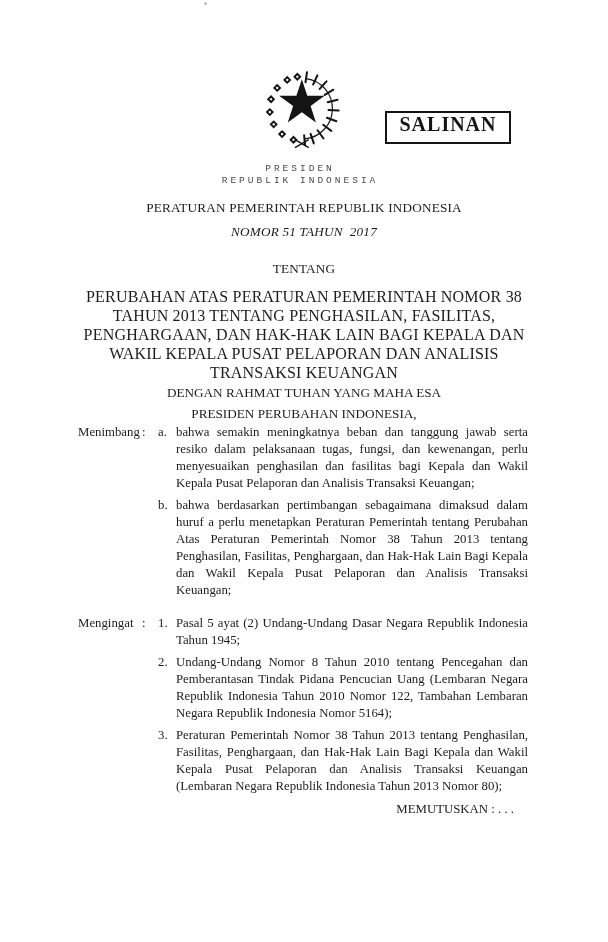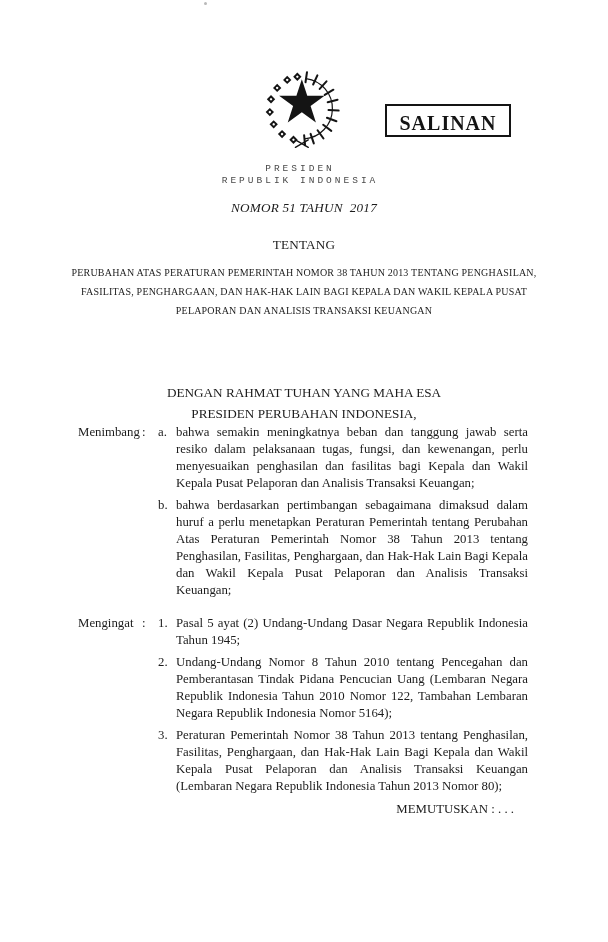--- a/index.html
+++ b/index.html
@@ -9,41 +9,41 @@
     margin:0 auto;
     background:#ffffff;
     color:#1c1c1c;
     font-family:"Liberation Serif", serif;
     overflow:hidden;
   }
   .speck{position:absolute;left:204px;top:2px;width:3px;height:3px;background:#b9b9b9;border-radius:50%;}
   
   .emblem{position:absolute;left:254px;top:70px;width:92px;height:81px;}
   .stamp{
-    position:absolute;left:385px;top:104px;width:122px;height:29px;
+    position:absolute;left:385px;top:111px;width:122px;height:29px;
     border:2.5px solid #141414;
-    display:flex;align-items:flex-end;justify-content:center;
+    display:flex;align-items:flex-start;justify-content:center;
   }
   .stamp span{
     font-weight:bold;font-size:20px;letter-spacing:1px;color:#141414;
   }
   .letterhead{
     position:absolute;left:0;right:8px;top:163px;text-align:center;
     font-family:Liberation Mono, monospace;
     font-size:9.5px;line-height:11.5px;letter-spacing:3px;color:#4a4a4a;
   }
   
   .title-block{position:absolute;left:0;right:0;top:199px;text-align:center;}
   .title-line{font-size:13.2px;line-height:17px;letter-spacing:.2px;}
   .t1{margin-bottom:7px;}
   .t2{margin-bottom:20px;white-space:pre;font-style:italic;}
   .t3{margin-bottom:10px;}
   .subject{
     width:474px;margin:0 auto;
-    font-size:10px;line-height:19px;letter-spacing:.2px;
+    font-size:16px;line-height:19px;letter-spacing:.2px;
   }
   
   .preamble{position:absolute;left:0;right:0;top:383px;text-align:center;
     font-size:13.2px;line-height:20.5px;}
   
   .body{
     position:absolute;left:78px;right:80px;top:424px;
     font-size:12.8px;line-height:17px;
   }
   .section{display:grid;grid-template-columns:64px 16px 1fr;}
@@ -128,20 +128,21 @@
   <div class="stamp">
     <span>SALINAN</span>
   </div>
 
   <div class="letterhead">
     <div>PRESIDEN</div>
     <div>REPUBLIK INDONESIA</div>
   </div>
 
   <div class="title-block">
+    <div class="title-line t1">PERATURAN PEMERINTAH REPUBLIK INDONESIA</div>
     <div class="title-line t2">NOMOR 51 TAHUN  2017</div>
     <div class="title-line t3">TENTANG</div>
     <div class="subject">PERUBAHAN ATAS PERATURAN PEMERINTAH NOMOR 38 TAHUN 2013 TENTANG PENGHASILAN, FASILITAS, PENGHARGAAN, DAN HAK-HAK LAIN BAGI KEPALA DAN WAKIL KEPALA PUSAT PELAPORAN DAN ANALISIS TRANSAKSI KEUANGAN</div>
   </div>
 
   <div class="preamble">
     <div>DENGAN RAHMAT TUHAN YANG MAHA ESA</div>
     <div>PRESIDEN PERUBAHAN INDONESIA,</div>
   </div>
 

